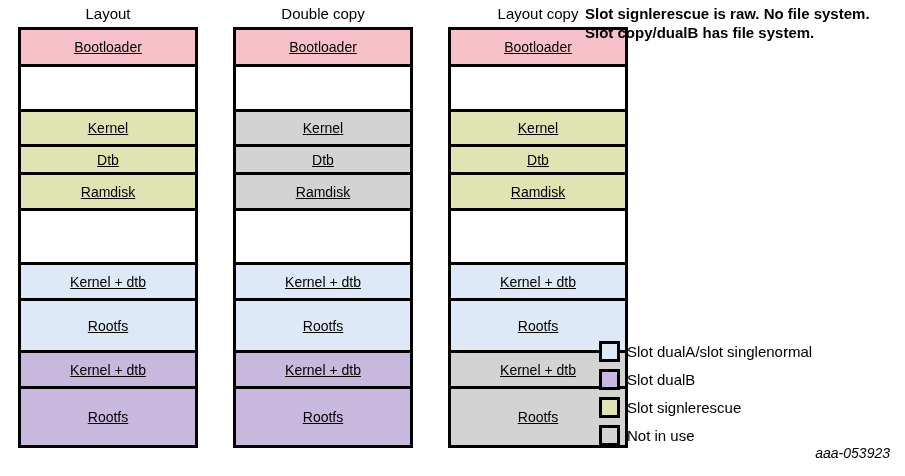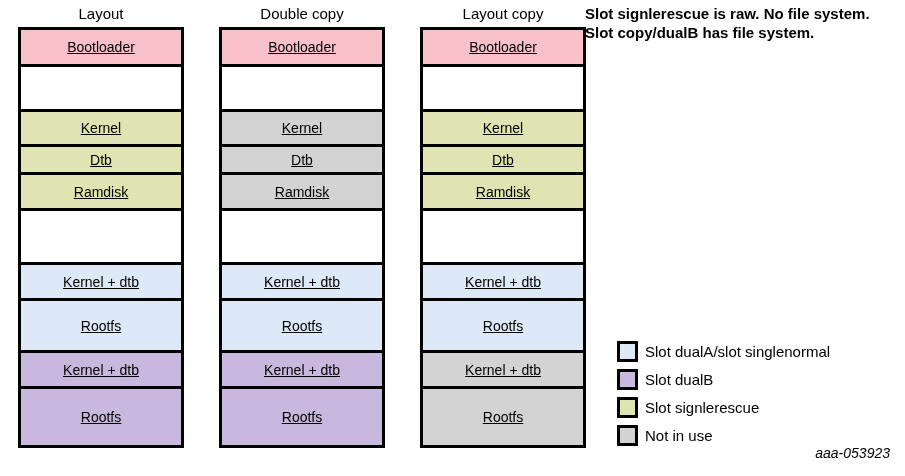--- a/index.html
+++ b/index.html
@@ -12,21 +12,21 @@
     color: #000000;
     overflow: hidden;
   }
   .columns {
     position: absolute;
     left: 18px;
     top: 0;
     display: flex;
     gap: 35px;
   }
-  .col { width: 166px; }
+  .col { width: 180px; }
   .col-title {
     height: 21px;
     padding-top: 6px;
     text-align: center;
     font-size: 15px;
     line-height: 16px;
   }
   .col-box {
     border: 3px solid #000000;
     background: #ffffff;
@@ -44,21 +44,21 @@
   .note {
     position: absolute;
     left: 585px;
     top: 4px;
     font-size: 15px;
     line-height: 19px;
     font-weight: bold;
   }
   .legend {
     position: absolute;
-    left: 617px;
+    left: 599px;
     top: 341px;
   }
   .legend-item {
     display: flex;
     align-items: center;
     margin-bottom: 7px;
     height: 21px;
   }
   .swatch {
     box-sizing: border-box;

